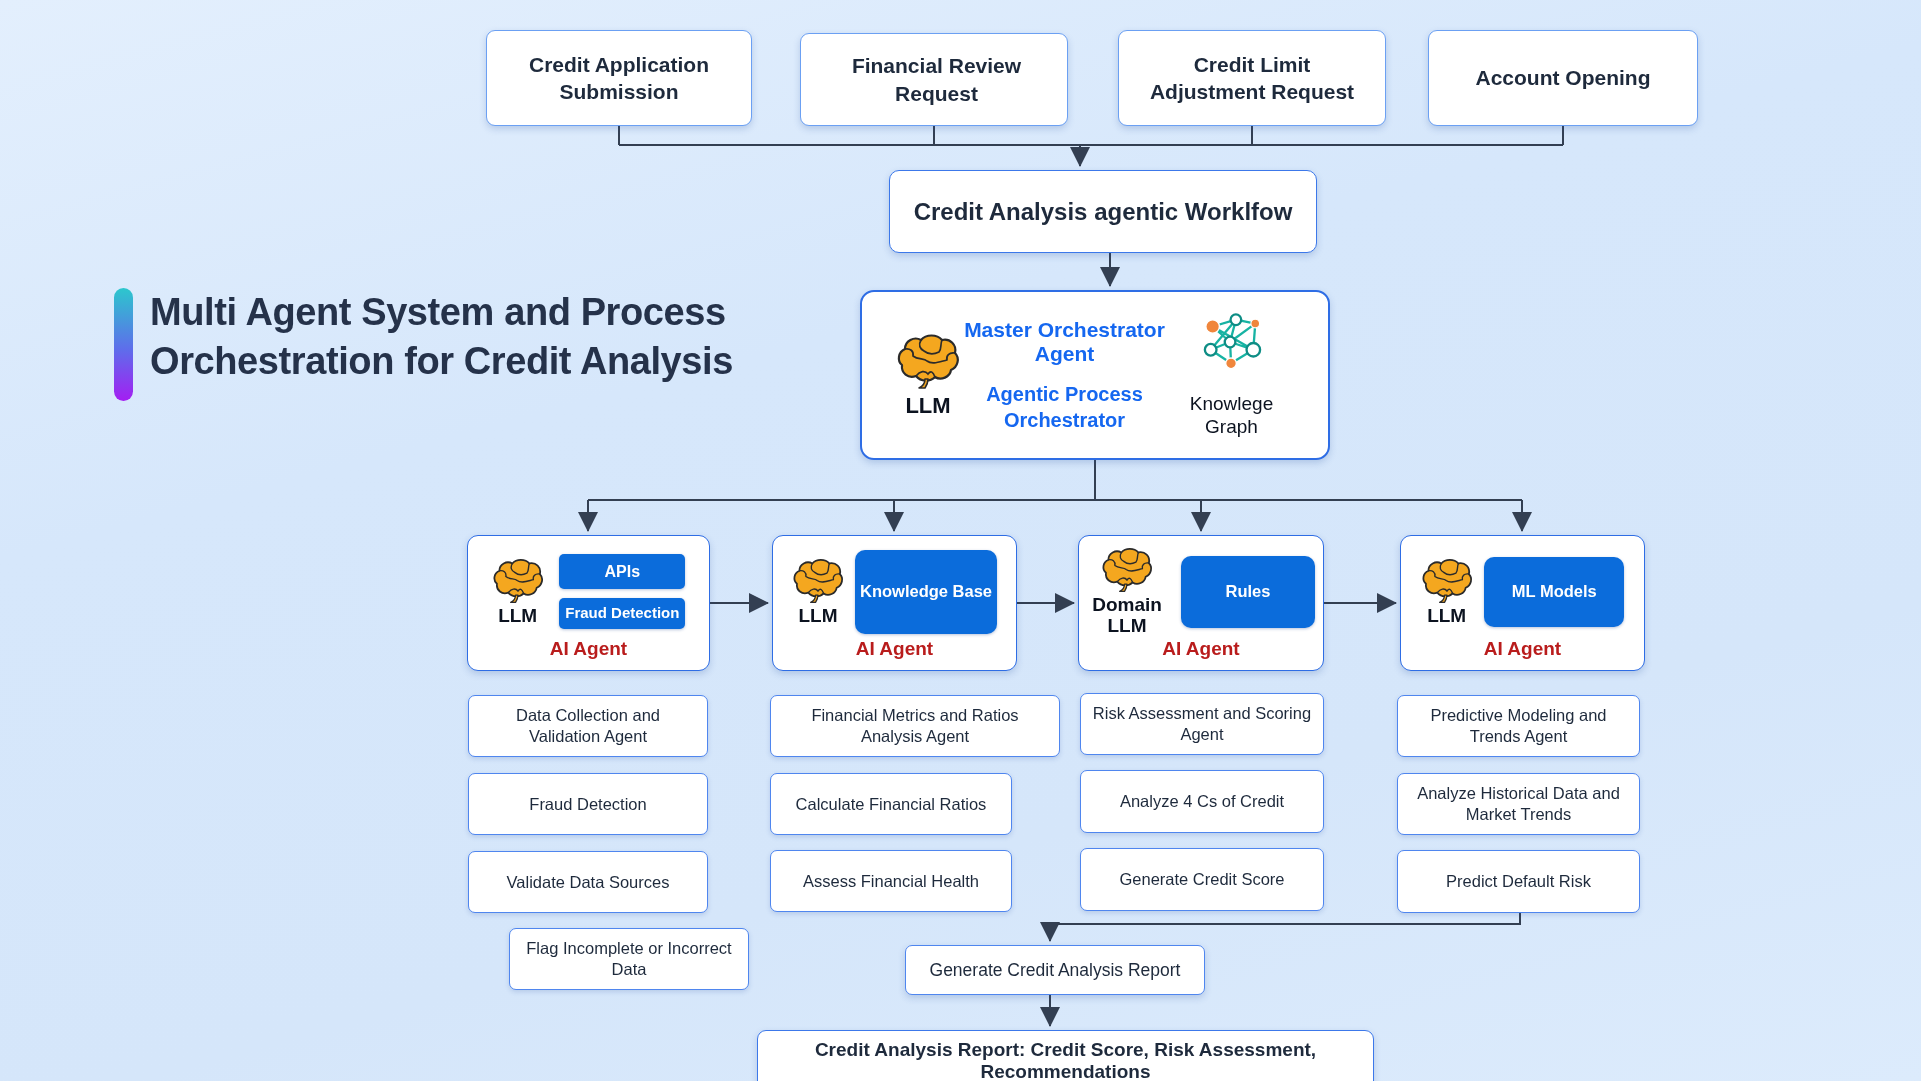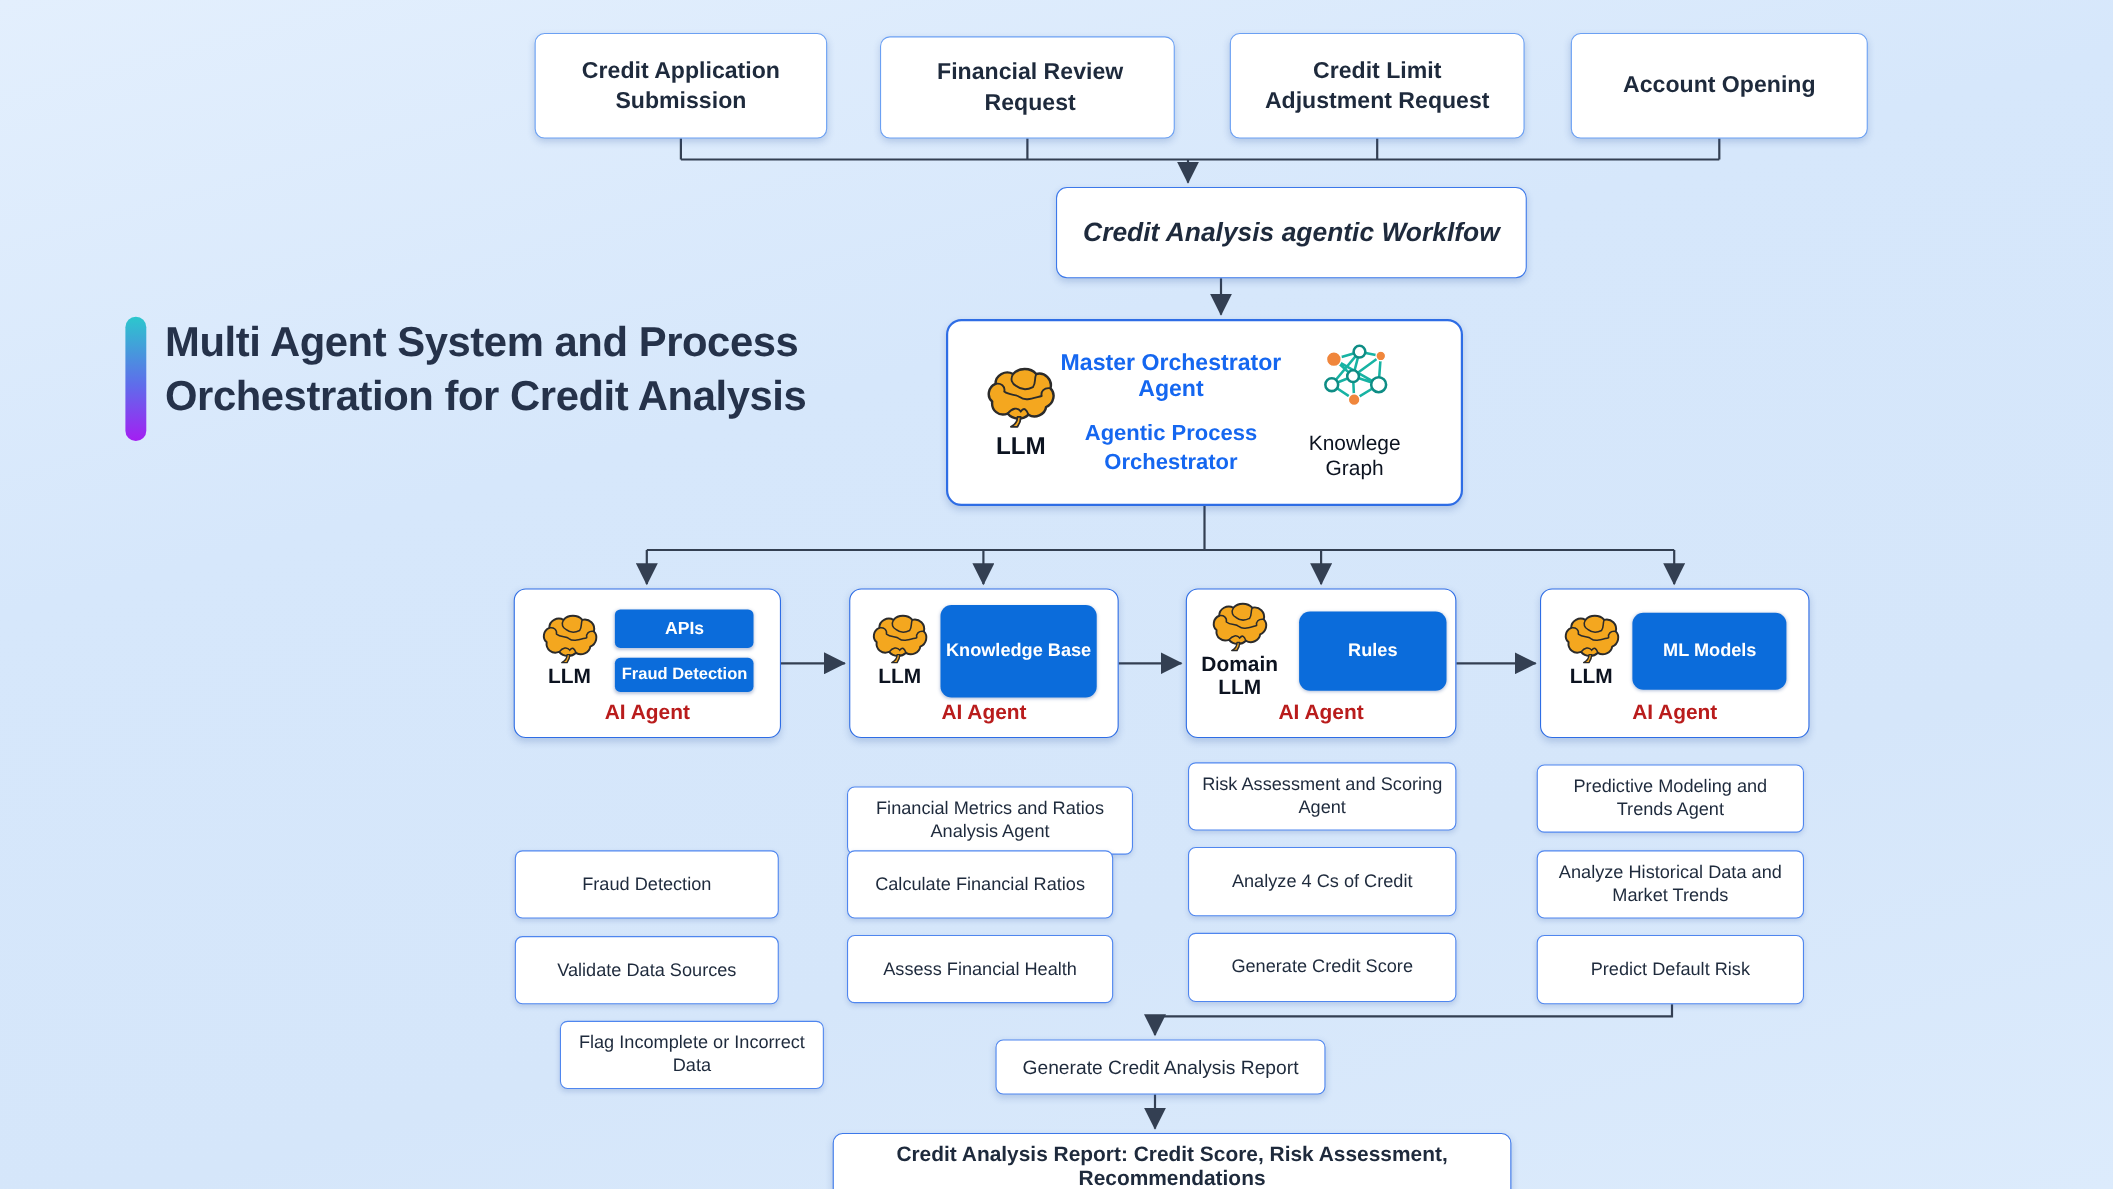--- a/index.html
+++ b/index.html
@@ -70,21 +70,21 @@
   <div class="title-wrap">
     <div class="title-bar"></div>
     <div class="title-text">Multi Agent System and Process Orchestration for Credit Analysis</div>
   </div>
 
   <div class="node entry" style="left:486px;top:30px;width:266px;height:96px;">Credit Application Submission</div>
   <div class="node entry" style="left:800px;top:33px;width:268px;height:93px;padding-left:21px;">Financial Review Request</div>
   <div class="node entry" style="left:1118px;top:30px;width:268px;height:96px;">Credit Limit Adjustment Request</div>
   <div class="node entry" style="left:1428px;top:30px;width:270px;height:96px;">Account Opening</div>
 
-  <div class="node workflow" style="left:960px;top:170px;width:428px;height:83px;font-style:italic;">Credit Analysis agentic Worklfow</div>
+  <div class="node workflow" style="left:889px;top:170px;width:428px;height:83px;">Credit Analysis agentic Worklfow</div>
 
   <div class="node orch" style="left:860px;top:290px;width:470px;height:170px;">
     <div class="orch-col">
       <svg class="brain" width="64" height="58" viewBox="0 0 64 58">
         <path d="M20 44 C12 47 5 41 6 33 C1 29 2 20 9 17 C9 9 18 4 25 8 C30 2 41 2 46 8 C54 6 61 13 59 21 C64 26 62 35 55 38 C54 45 45 49 39 45 C34 50 25 50 20 44 Z" fill="#F4A71F" stroke="#2b2b2b" stroke-width="2.2" stroke-linejoin="round"></path>
         <path d="M25 8 C22 13 24 17 28 19 M46 8 C44 13 46 16 43 20 M9 17 C14 16 18 19 17 24 M59 21 C53 20 50 24 51 28 M28 19 C33 23 39 22 43 20 M17 24 C22 28 28 26 31 29 C36 33 43 30 51 28 M20 44 C24 39 29 38 32 42 C35 38 37 40 39 45" fill="none" stroke="#2b2b2b" stroke-width="1.7" stroke-linecap="round"></path>
         <path d="M29 47 C29 51 27 54 23 56 L29 56 C31 53 32 50 32 47 Z" fill="#F4A71F" stroke="#2b2b2b" stroke-width="1.6" stroke-linejoin="round"></path>
       </svg>
       <div class="llm-label">LLM</div>
     </div>
@@ -165,25 +165,26 @@
           <path d="M25 8 C22 13 24 17 28 19 M46 8 C44 13 46 16 43 20 M9 17 C14 16 18 19 17 24 M59 21 C53 20 50 24 51 28 M28 19 C33 23 39 22 43 20 M17 24 C22 28 28 26 31 29 C36 33 43 30 51 28 M20 44 C24 39 29 38 32 42 C35 38 37 40 39 45" fill="none" stroke="#2b2b2b" stroke-width="1.7" stroke-linecap="round"></path>
           <path d="M29 47 C29 51 27 54 23 56 L29 56 C31 53 32 50 32 47 Z" fill="#F4A71F" stroke="#2b2b2b" stroke-width="1.6" stroke-linejoin="round"></path>
         </svg>
         <div class="llm-label">LLM</div>
       </div>
       <div class="tool tool-lg" style="width:132px;height:62px;">ML Models</div>
     </div>
     <div class="ai-label">AI Agent</div>
   </div>
 
+  <div class="node task" style="left:468px;top:695px;width:240px;height:62px;">Data Collection and Validation Agent</div>
   <div class="node task" style="left:468px;top:773px;width:240px;height:62px;">Fraud Detection</div>
   <div class="node task" style="left:468px;top:851px;width:240px;height:62px;">Validate Data Sources</div>
   <div class="node task" style="left:468px;top:928px;width:240px;height:62px;margin-left:41px;">Flag Incomplete or Incorrect Data</div>
 
-  <div class="node task" style="left:770px;top:695px;width:260px;height:62px;margin-top:20px;">Financial Metrics and Ratios Analysis Agent</div>
+  <div class="node task" style="left:770px;top:695px;width:290px;height:62px;">Financial Metrics and Ratios Analysis Agent</div>
   <div class="node task" style="left:770px;top:773px;width:242px;height:62px;">Calculate Financial Ratios</div>
   <div class="node task" style="left:770px;top:850px;width:242px;height:62px;">Assess Financial Health</div>
 
   <div class="node task" style="left:1080px;top:693px;width:244px;height:62px;">Risk Assessment and Scoring Agent</div>
   <div class="node task" style="left:1080px;top:770px;width:244px;height:63px;">Analyze 4 Cs of Credit</div>
   <div class="node task" style="left:1080px;top:848px;width:244px;height:63px;">Generate Credit Score</div>
 
   <div class="node task" style="left:1397px;top:695px;width:243px;height:62px;">Predictive Modeling and Trends Agent</div>
   <div class="node task" style="left:1397px;top:773px;width:243px;height:62px;">Analyze Historical Data and Market Trends</div>
   <div class="node task" style="left:1397px;top:850px;width:243px;height:63px;">Predict Default Risk</div>

